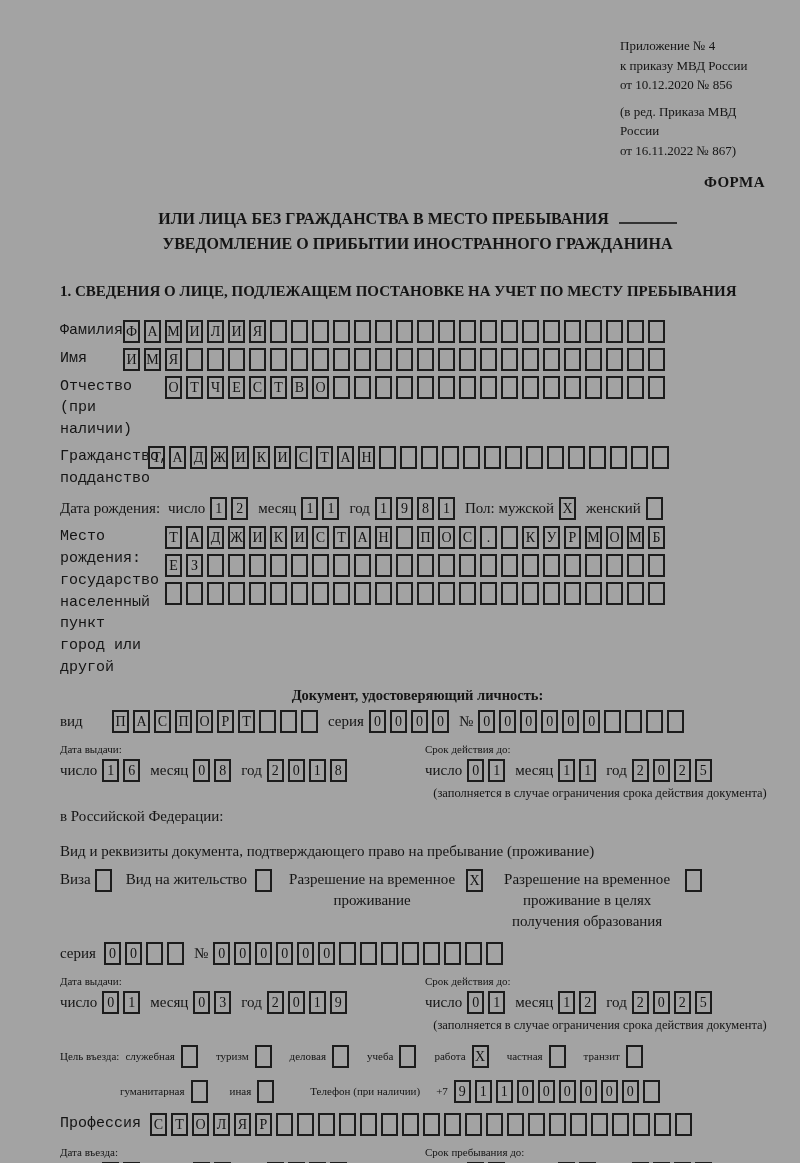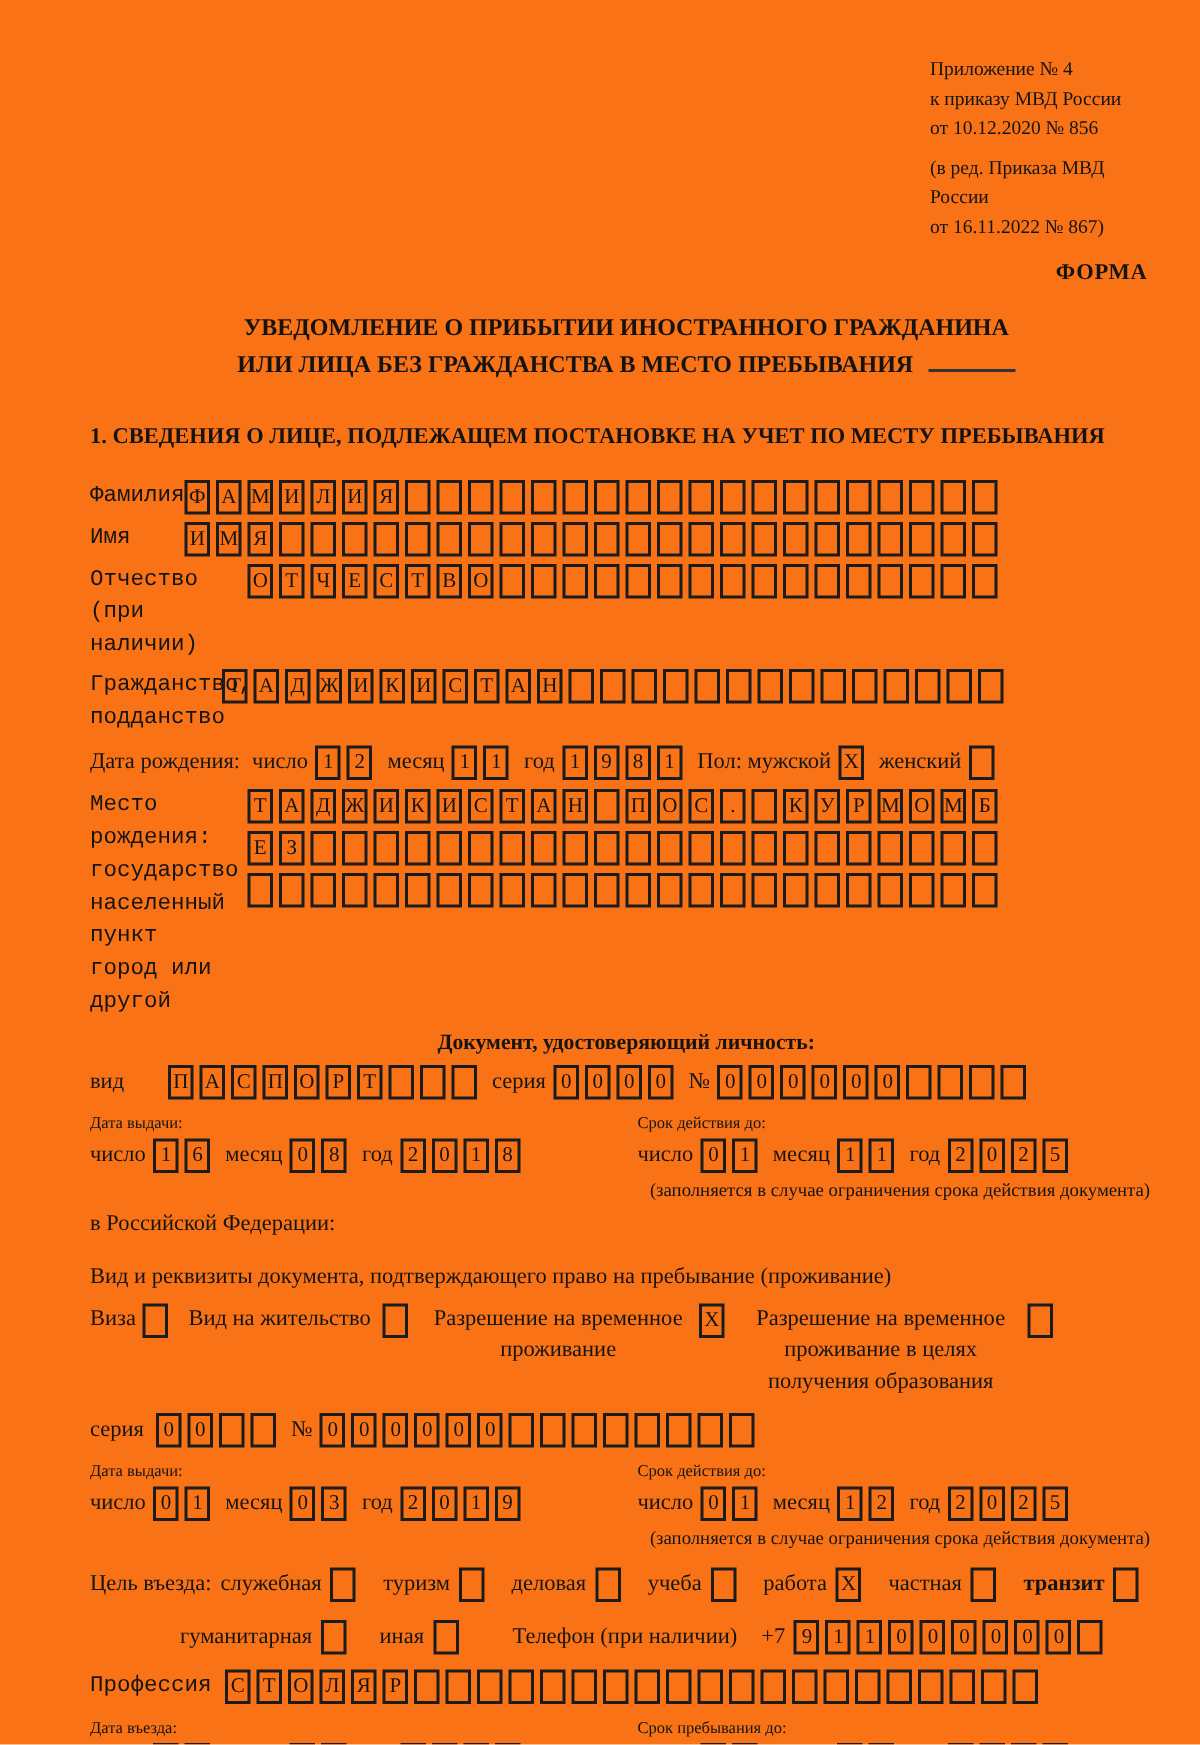--- a/index.html
+++ b/index.html
@@ -1,18 +1,18 @@
 <!DOCTYPE html>
 <html><head>
 <meta charset="utf-8">
 <style>
   * { box-sizing: border-box; }
   html,body { margin:0; padding:0; background:#ffffff; }
   body { font-family:"Liberation Serif","DejaVu Serif",serif; color:#141414; }
-  .page { position:relative; width:800px; height:1163px; padding:36px 25px 10px 60px; overflow:hidden; background:#f97316; }
+  .page { position:relative; width:800px; height:1163px; padding:36px 25px 10px 60px; overflow:hidden; background:#a3a3a3; }
 
   
   .appendix { margin-left:560px; font-size:13px; line-height:1.5; }
   .appendix .ed { margin-top:7px; }
   .forma { text-align:right; margin:14px 10px 0 0; font-weight:bold; font-size:15px; letter-spacing:.5px; }
 
   
   .title { text-align:center; font-weight:bold; font-size:16px; line-height:1.55; margin-top:16px; }
   .uline { display:inline-block; width:58px; border-bottom:2px solid #333; margin-left:10px; height:14px; }
 
@@ -47,41 +47,41 @@
 
   
   .opts { display:flex; align-items:flex-start; margin-top:4px; margin-bottom:10px; }
   .opt { display:flex; align-items:flex-start; }
   .opt .olabel { font-size:15px; line-height:1.4; }
   .opt .boxes { margin-left:8px; margin-top:0; }
   .olabel.c { text-align:center; }
   .o3 { width:172px; } .o4 { width:180px; } .gap14 { margin-left:14px; }
 
   .purpose-row { display:flex; align-items:center; margin-top:12px; }
-  .purpose-row .plabel { font-size:15px; margin-right:6px; }
+  .purpose-row .plabel { font-size:11px; margin-right:6px; }
   .purpose-row .boxes { margin-right:10px; }
 </style>
 </head>
 <body>
 
 <div class="page">
 
   <div class="appendix">
     <div>Приложение № 4</div>
     <div>к приказу МВД России</div>
     <div>от 10.12.2020 № 856</div>
     <div class="ed">(в ред. Приказа МВД России</div>
     <div>от 16.11.2022 № 867)</div>
   </div>
 
   <div class="forma">ФОРМА</div>
 
   <div class="title">
+    <div><span>ИЛИ ЛИЦА БЕЗ ГРАЖДАНСТВА В МЕСТО ПРЕБЫВАНИЯ</span><span class="uline"></span></div>
     <div>УВЕДОМЛЕНИЕ О ПРИБЫТИИ ИНОСТРАННОГО ГРАЖДАНИНА</div>
-    <div><span>ИЛИ ЛИЦА БЕЗ ГРАЖДАНСТВА В МЕСТО ПРЕБЫВАНИЯ</span><span class="uline"></span></div>
   </div>
 
   <div class="sec-heading">1. СВЕДЕНИЯ О ЛИЦЕ, ПОДЛЕЖАЩЕМ ПОСТАНОВКЕ НА УЧЕТ ПО МЕСТУ ПРЕБЫВАНИЯ</div>
 
   <div class="row">
     <div class="lbl w63">Фамилия</div>
     <div class="boxes">
         <span class="cell">Ф</span>
         <span class="cell">А</span>
         <span class="cell">М</span>
@@ -538,21 +538,21 @@
         <span class="cell"></span>
       </span>
     <span class="plabel" style="margin-left:8px;">работа</span>
     <span class="boxes">
         <span class="cell">X</span>
       </span>
     <span class="plabel" style="margin-left:8px;">частная</span>
     <span class="boxes">
         <span class="cell"></span>
       </span>
-    <span class="plabel" style="margin-left:8px;font-weight:bold;">транзит</span>
+    <span class="plabel" style="margin-left:8px;">транзит</span>
     <span class="boxes">
         <span class="cell"></span>
       </span>
   </div>
 
   <div class="purpose-row">
     <span class="plabel" style="margin-left:60px;">гуманитарная</span>
     <span class="boxes">
         <span class="cell"></span>
       </span>

